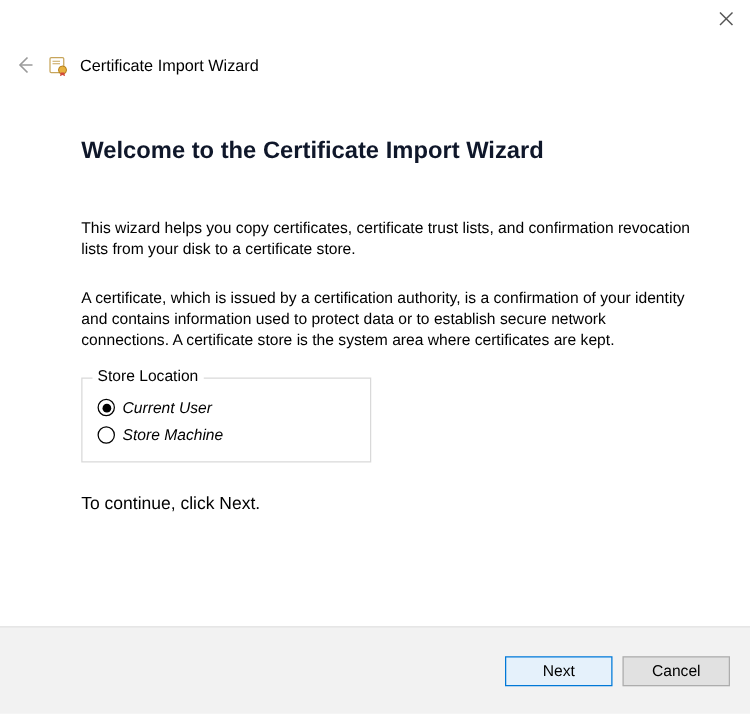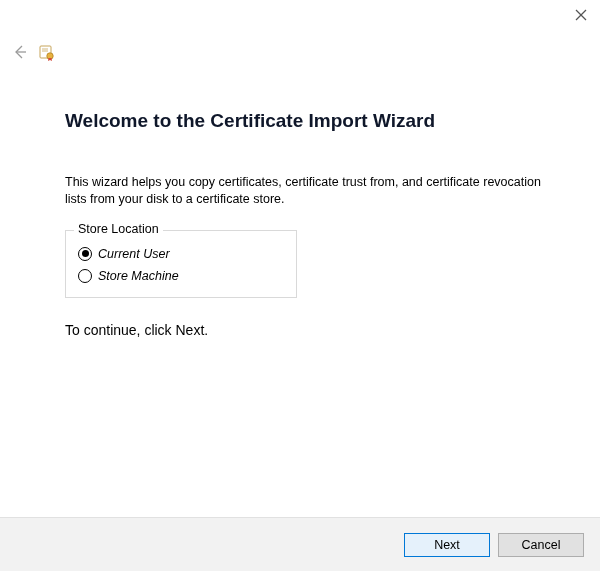--- a/index.html
+++ b/index.html
@@ -104,21 +104,21 @@
     }
     .radio-label {
       font-size: 12.5px;
     }
     .continue-text {
       font-size: 14px;
     }
     .footer {
       position: absolute;
       bottom: 0; left: 0; right: 0;
-      height: 54px;
+      height: 70px;
       background: #f2f2f2;
       border-top: 1px solid #e1e1e1;
       display: flex;
       justify-content: flex-end;
       align-items: center;
       padding-right: 16px;
       gap: 8px;
     }
     .btn {
       width: 86px;
@@ -155,26 +155,28 @@
   </span>
   <span class="cert-icon">
     <svg width="18" height="18" viewBox="0 0 18 18">
       <rect x="2" y="3" width="11" height="12" rx="1" fill="#fff" stroke="#c7a55b" stroke-width="1"></rect>
       <circle cx="12" cy="13" r="3.2" fill="#e8b23f" stroke="#b3801f" stroke-width="0.8"></circle>
       <path d="M10.5 15 L10 18 L12 17 L14 18 L13.5 15" fill="#d24a3a"></path>
       <line x1="4" y1="6" x2="10" y2="6" stroke="#c7a55b" stroke-width="0.8"></line>
       <line x1="4" y1="8" x2="10" y2="8" stroke="#c7a55b" stroke-width="0.8"></line>
     </svg>
   </span>
+  <span class="header-title">Certificate Import Wizard</span>
 </div>
 
 <div class="content">
   <h1 class="welcome-title">Welcome to the Certificate Import Wizard</h1>
 
-  <p class="body-text">This wizard helps you copy certificates, certificate trust from, and certificate revocation lists from your disk to a certificate store.</p>
+  <p class="body-text">This wizard helps you copy certificates, certificate trust lists, and confirmation revocation lists from your disk to a certificate store.</p>
+  <p class="body-text">A certificate, which is issued by a certification authority, is a confirmation of your identity and contains information used to protect data or to establish secure network connections. A certificate store is the system area where certificates are kept.</p>
 
   <div class="fieldset">
     <span class="fieldset-legend">Store Location</span>
 
     <div class="radio-row">
       <span class="radio-outer">
         <span class="radio-inner"></span>
       </span>
       <span class="radio-label">Current User</span>
     </div>

